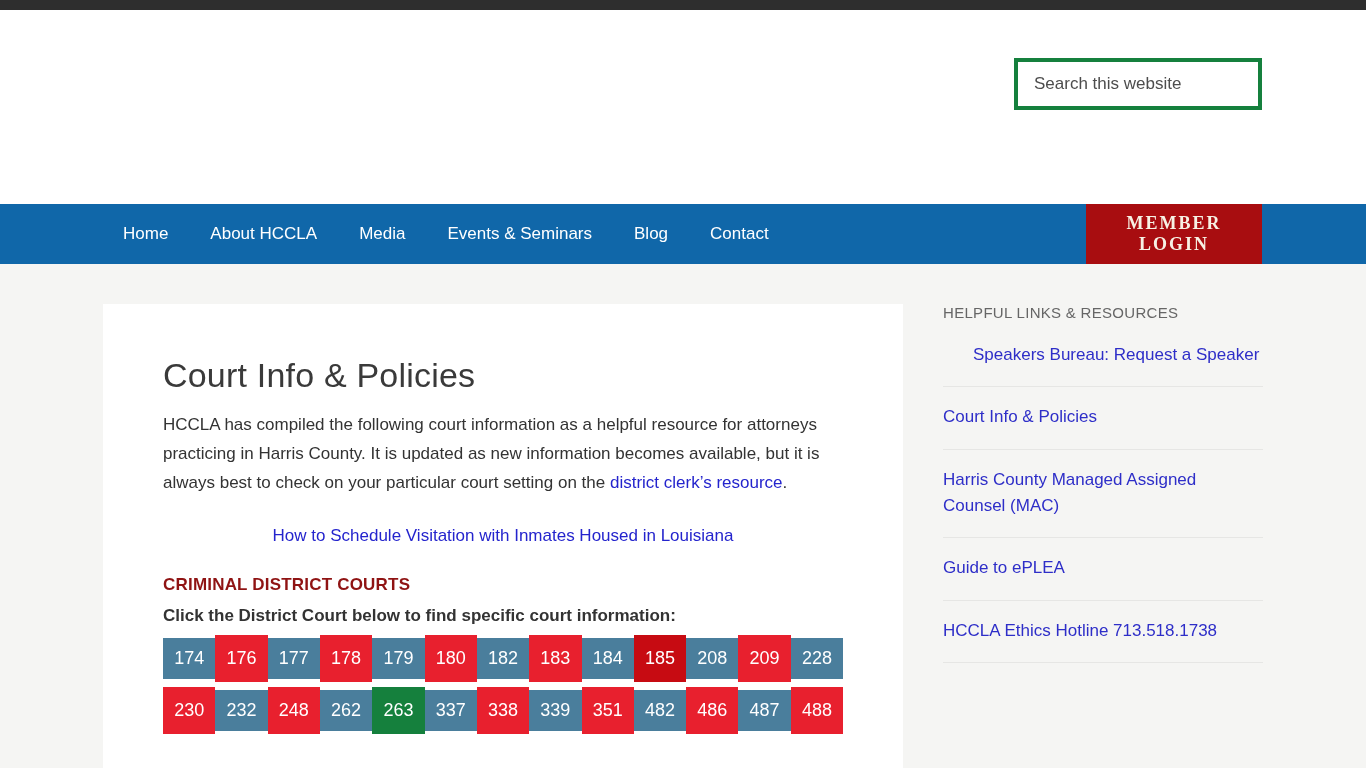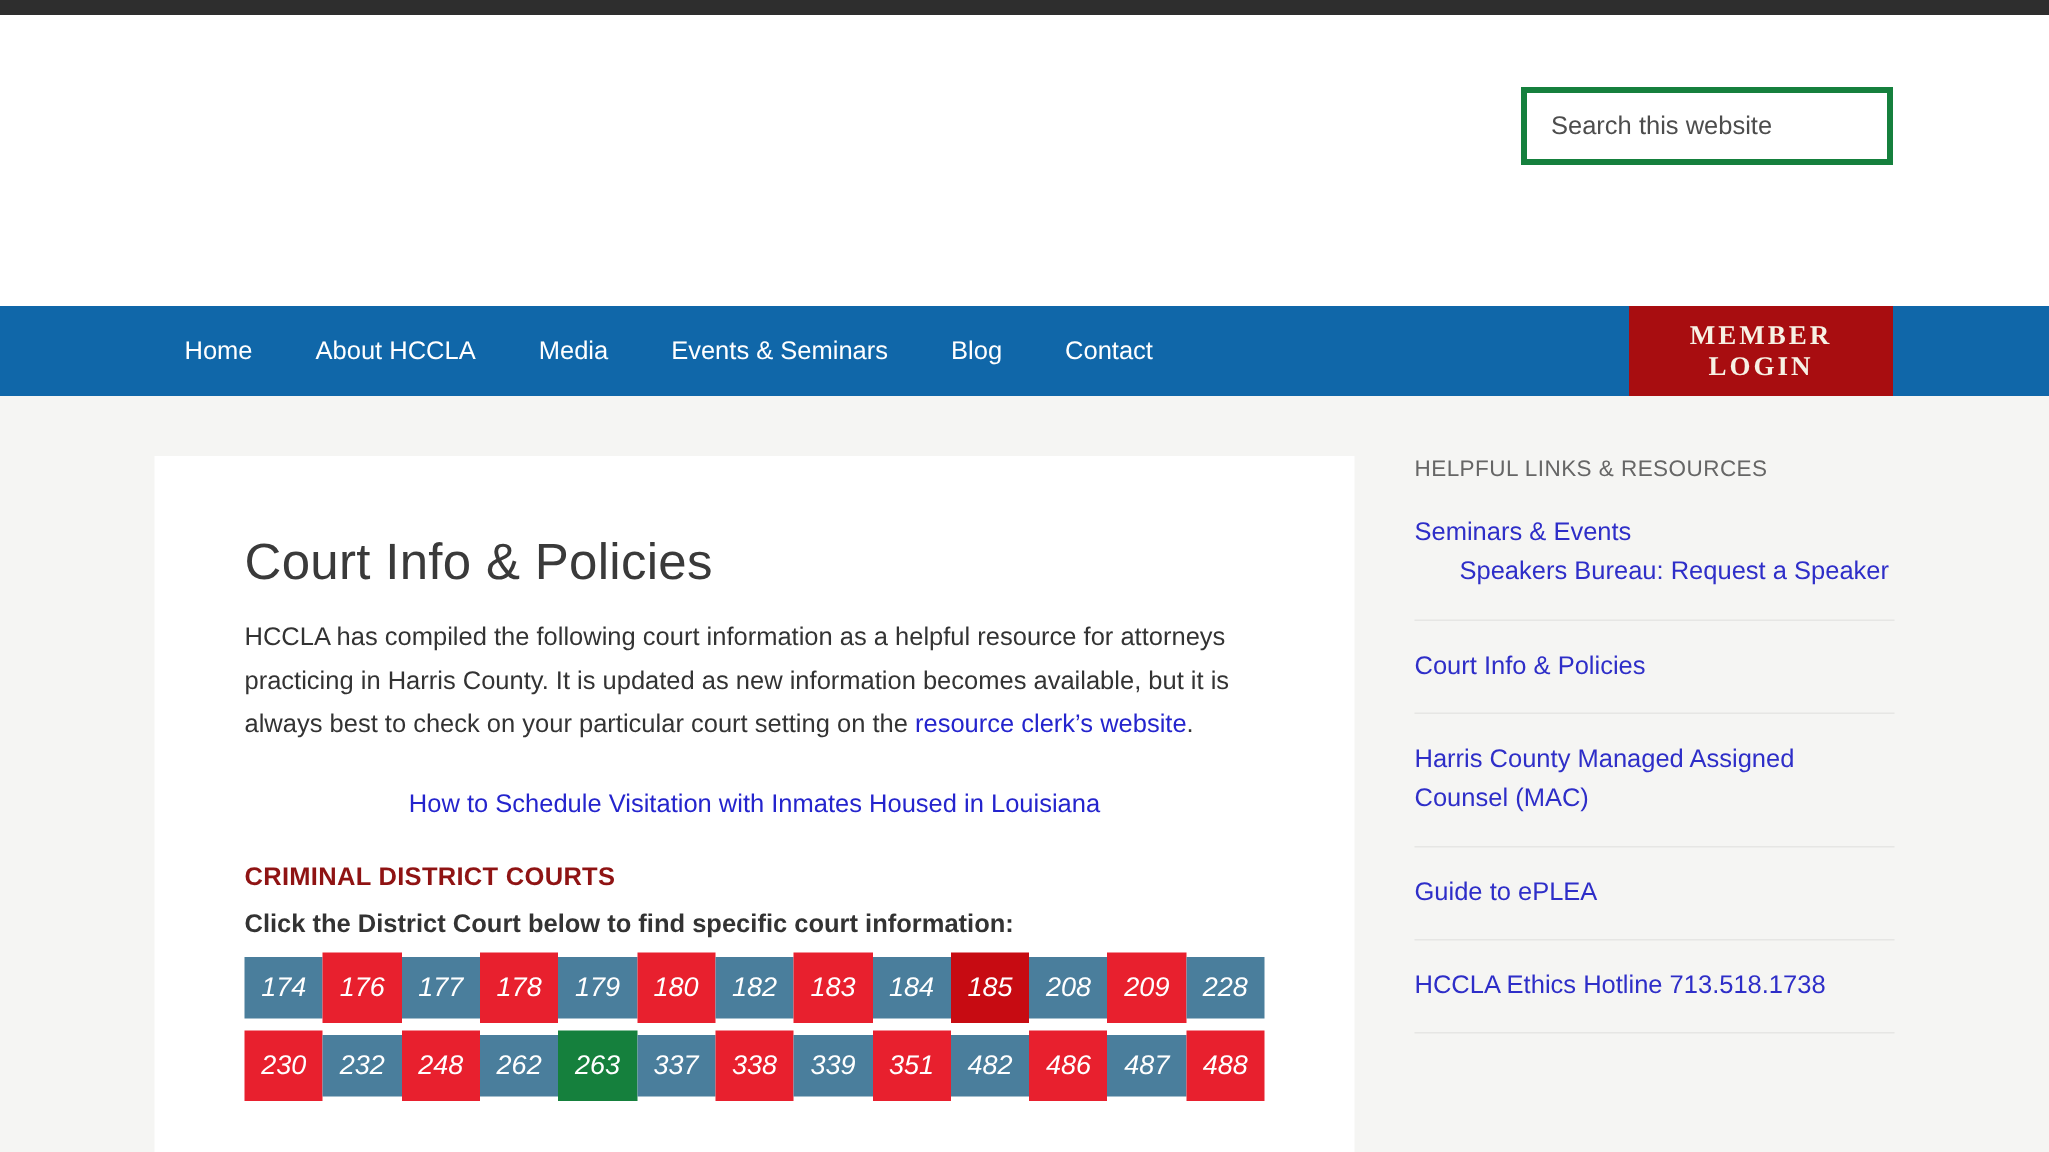--- a/index.html
+++ b/index.html
@@ -65,21 +65,21 @@
     color: #8f1313; font-size: 17px; font-weight: 700;
     margin: 0 0 11px 0; letter-spacing: 0.2px;
   }
   .section-sub { color: #333; font-size: 17px; font-weight: 700; margin: 0 0 9px 0; }
 
   
   .court-grid { margin-top: 2px; }
   .court-row { display: flex; align-items: center; height: 47px; margin-bottom: 5px; }
   .court-cell {
     width: 62px; display: flex; align-items: center; justify-content: center;
-    color: #ffffff; font-size: 18px; text-decoration: none; height: 41px; font-style: italic;
+    color: #ffffff; font-size: 18px; text-decoration: none; height: 41px;
   }
   .court-cell.tall { height: 47px; }
 
   
   .sidebar { width: 320px; margin-left: 40px; }
   .sidebar-heading {
     font-size: 15px; color: #666; font-weight: 400;
     margin: 0 0 4px 0; letter-spacing: 0.3px;
   }
   .sb-group { border-bottom: 1px solid #e6e6e4; padding: 17px 0 18px 0; }
@@ -121,21 +121,21 @@
     </ul>
   <button class="member-login">MEMBER LOGIN</button>
 </nav>
 
 <div class="content-wrap">
 
   <main class="article-card">
     <h1 class="page-title">Court Info &amp; Policies</h1>
 
     <p class="intro">
-      <span>HCCLA has compiled the following court information as a helpful resource for attorneys practicing in Harris County. It is updated as new information becomes available, but it is always best to check on your particular court setting on the </span><a href="#" class="text-link">resource clerk’s website</a><span>.</span>
+      <span>HCCLA has compiled the following court information as a helpful resource for attorneys practicing in Harris County. It is updated as new information becomes available, but it is always best to check on your particular court setting on the </span><a href="#" class="text-link">district clerk’s resource</a><span>.</span>
     </p>
 
     <p class="visitation">
       <a href="#" class="text-link">How to Schedule Visitation with Inmates Housed in Louisiana</a>
     </p>
 
     <h2 class="section-heading">CRIMINAL DISTRICT COURTS</h2>
 
     <p class="section-sub">Click the District Court below to find specific court information:</p>
 
@@ -170,21 +170,20 @@
           <a href="#" class="court-cell" style="background: rgb(74, 126, 156);">487</a>
           <a href="#" class="court-cell tall" style="background: rgb(232, 32, 46);">488</a>
         </div>
       </div>
   </main>
 
   <aside class="sidebar">
     <h3 class="sidebar-heading">HELPFUL LINKS &amp; RESOURCES</h3>
     <div id="sidebar-links">
         <div class="sb-group">
-          <a href="#" class="sb-link">Seminars &amp; Events</a>
           <a href="#" class="sb-link indent">Speakers Bureau: Request a Speaker</a>
         </div>
         <div class="sb-group">
           <a href="#" class="sb-link">Court Info &amp; Policies</a>
         </div>
         <div class="sb-group">
           <a href="#" class="sb-link">Harris County Managed Assigned Counsel (MAC)</a>
         </div>
         <div class="sb-group">
           <a href="#" class="sb-link">Guide to ePLEA</a>

